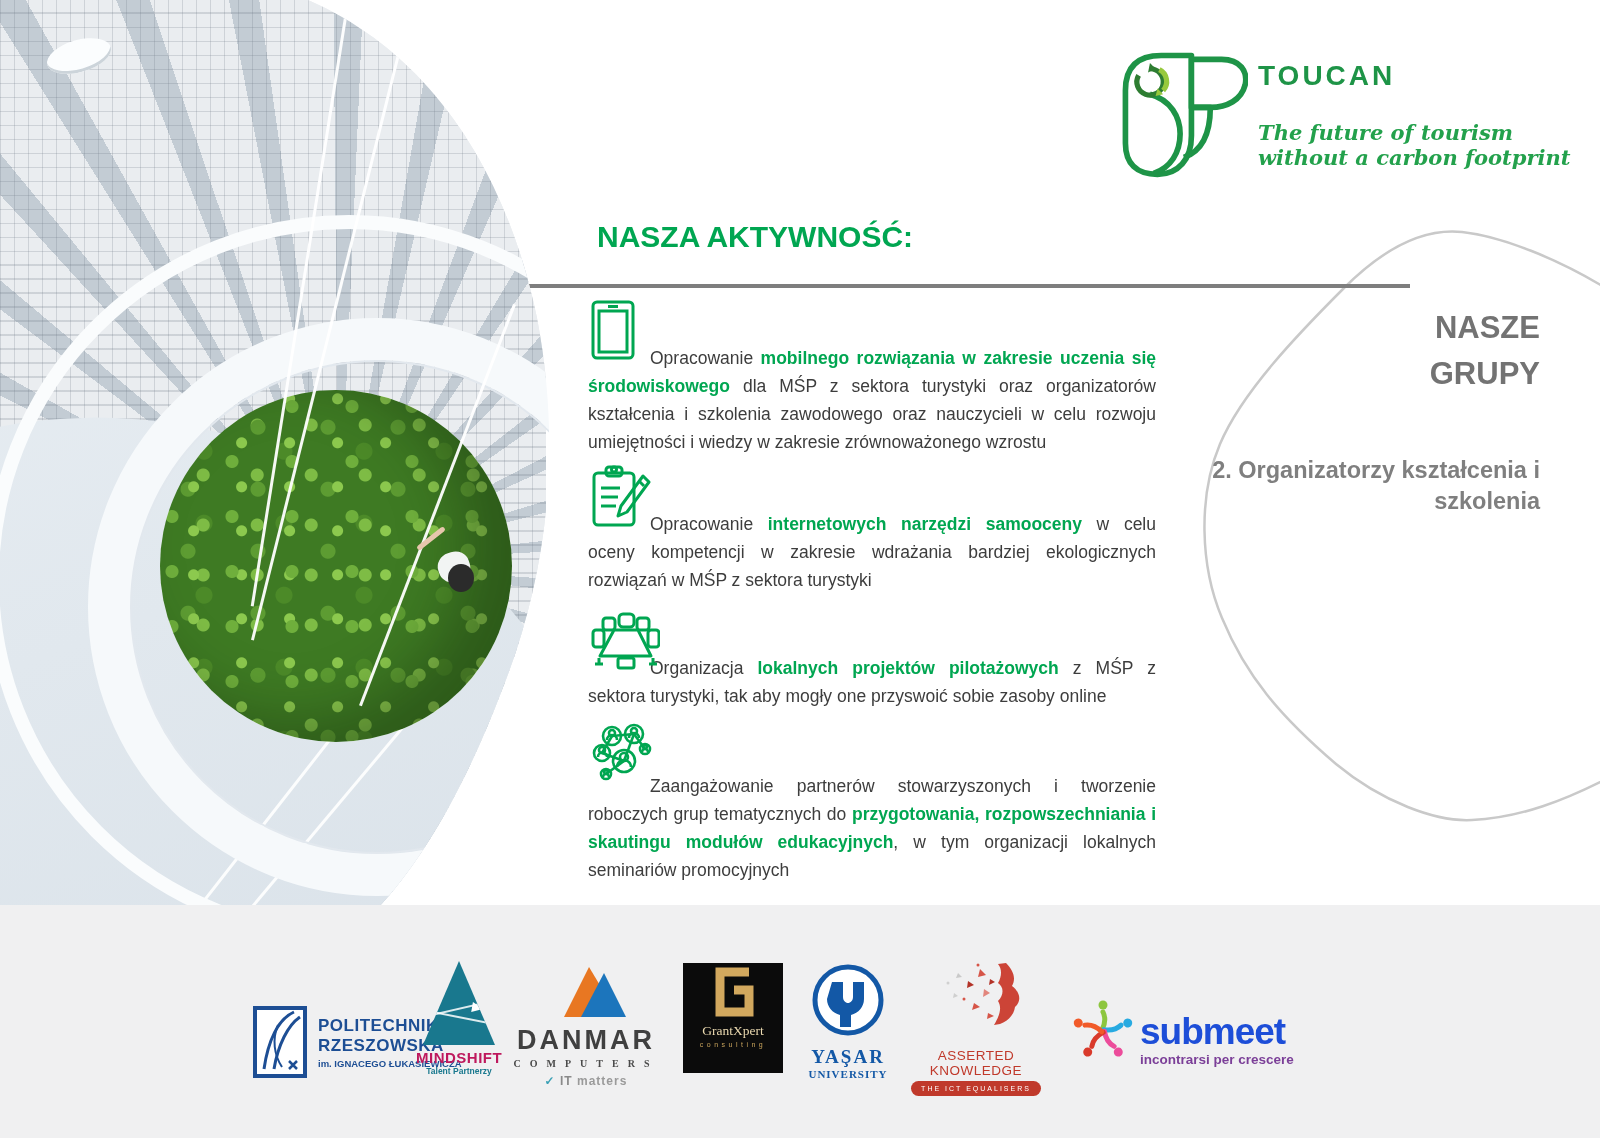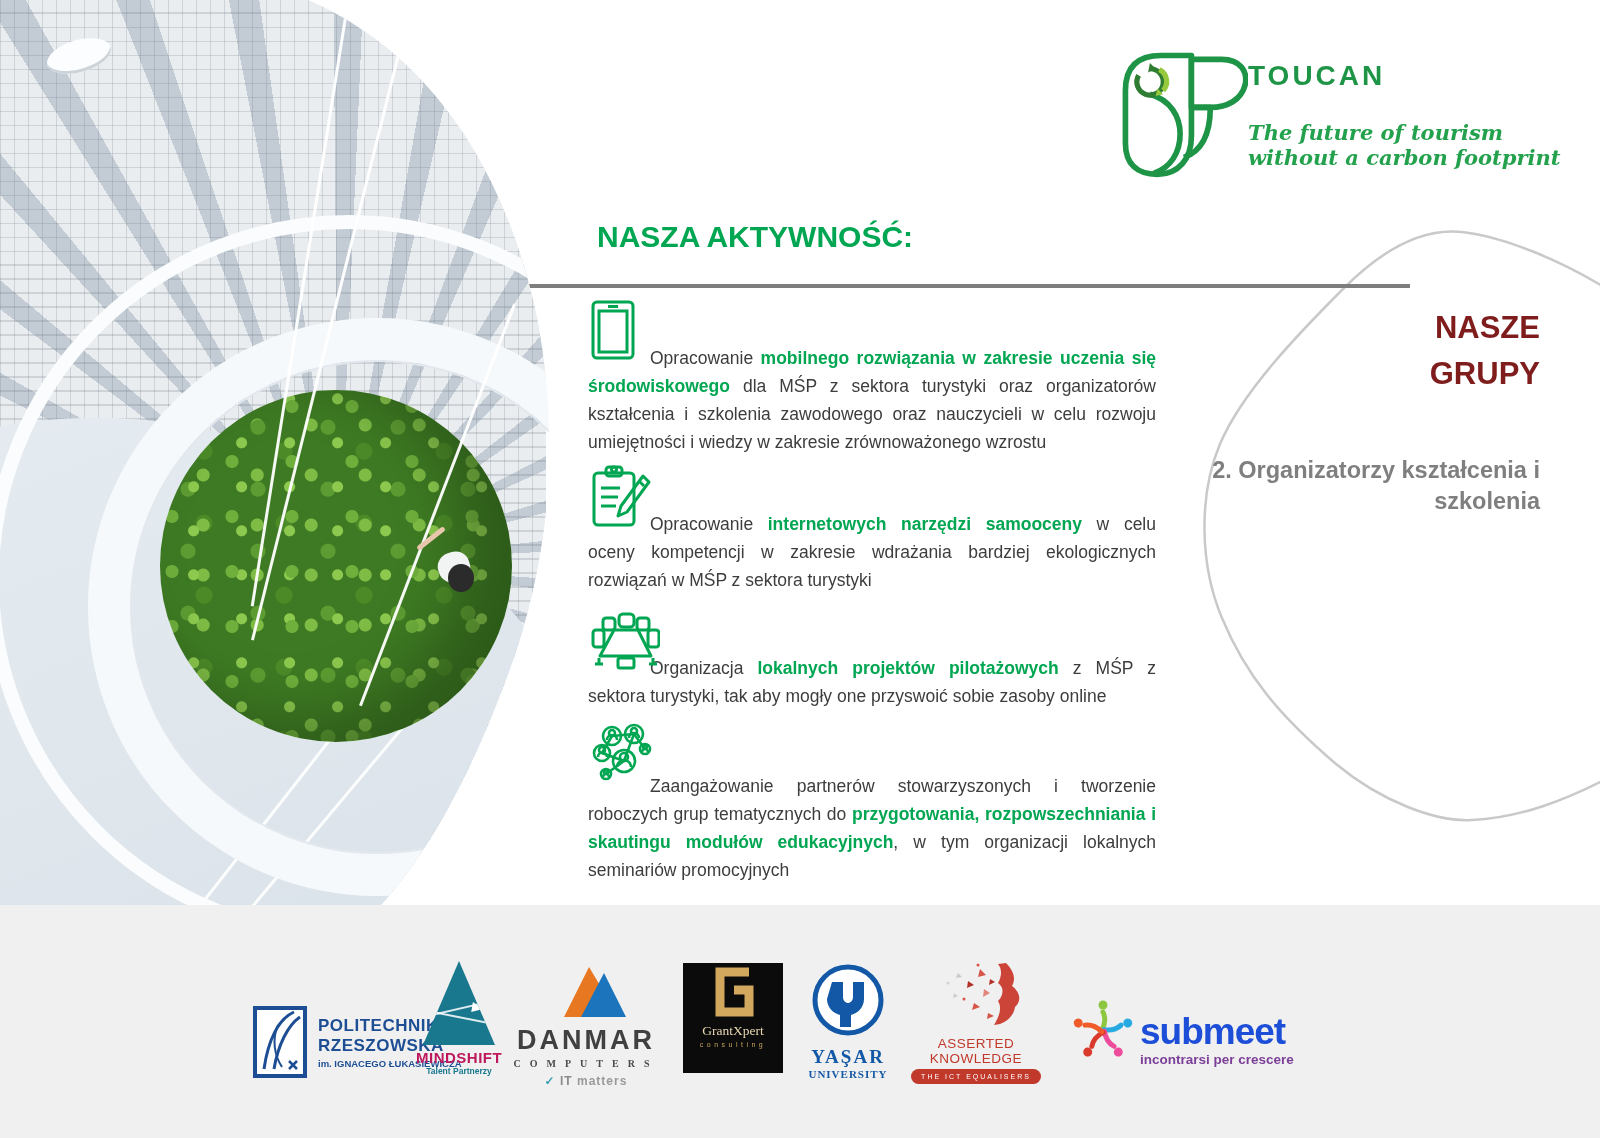--- a/index.html
+++ b/index.html
@@ -46,21 +46,21 @@
   .person .hair{position:absolute;left:18px;top:44px;width:26px;height:28px;border-radius:50%;
                 background:#2b2b2b;}
   .person .arm{position:absolute;left:-16px;top:16px;width:34px;height:5px;border-radius:3px;
                background:#e7c6ac;transform:rotate(-38deg);}
 
   
   .blob-svg{position:absolute;left:0;top:0;z-index:1;}
 
   
   .toucan{position:absolute;left:1116px;top:50px;display:flex;z-index:3;}
-  .t-text{margin-left:0;padding-top:10px;}
+  .t-text{margin-left:10px;padding-top:10px;}
   .t-title{font-size:28px;font-weight:bold;letter-spacing:3px;color:#1e9447;}
   .t-tag{margin-top:28px;font-family:"DejaVu Serif",serif;font-style:italic;font-weight:bold;
          font-size:21px;line-height:25px;color:#23a14c;}
 
   
   .heading{position:absolute;left:597px;top:220px;font-size:30px;font-weight:bold;
            color:#00a651;z-index:3;}
   .divider{position:absolute;left:514px;top:284px;width:896px;height:4px;background:#7e7e7e;z-index:1;}
 
   
@@ -69,21 +69,21 @@
   .activity .a-float{float:left;width:62px;height:18px;}
   .activity .a-icon{position:absolute;left:2px;top:0;}
   .a1{padding-top:44px;}
   .a2{margin-top:8px;padding-top:46px;}
   .a3{margin-top:14px;padding-top:46px;}
   .a4{margin-top:12px;padding-top:50px;}
   .hl{color:#00a651;font-weight:bold;}
 
   
   .groups{position:absolute;right:60px;top:305px;width:360px;text-align:right;z-index:3;}
-  .g-title{color:#7f1d1d;font-size:31px;font-weight:bold;line-height:46px;}
+  .g-title{color:#737373;font-size:31px;font-weight:bold;line-height:46px;}
   .g-list{margin-top:58px;color:#7f7f7f;font-size:23.5px;font-weight:bold;line-height:31px;}
   .g-item{margin-bottom:24px;}
   .g-item.g2{margin-bottom:14px;}
 
   
   .footer{position:absolute;left:0;top:905px;width:1600px;height:233px;background:#f0f0f1;z-index:4;}
   .plogo{position:absolute;}
   .pr{left:252px;top:100px;display:flex;align-items:center;}
   .pr-text{margin-left:10px;color:#1d4e94;}
   .pr-l1,.pr-l2{font-size:17px;font-weight:bold;letter-spacing:.5px;line-height:20px;}
@@ -112,21 +112,21 @@
   .gx-name{font-family:"Liberation Serif",serif;font-size:13.5px;color:#ead9b0;margin-top:2px;}
   .gx-sub{font-size:7px;letter-spacing:3.5px;color:#c9a45c;margin-top:2px;}
 
   .ys{left:806px;top:56px;width:84px;text-align:center;}
   .ys-name{font-family:"Liberation Serif",serif;font-size:19px;font-weight:bold;letter-spacing:2px;
            color:#1358a6;margin-top:3px;}
   .ys-sub{font-family:"Liberation Serif",serif;font-size:11px;font-weight:bold;letter-spacing:1px;
           color:#1358a6;}
 
   .ak{left:906px;top:54px;width:140px;text-align:center;}
-  .ak-name{font-size:13.5px;color:#c0392b;letter-spacing:.5px;margin-top:1px;}
+  .ak-name{font-size:13.5px;color:#c0392b;letter-spacing:.5px;margin-top:13px;}
   .ak-band{margin:3px auto 0;width:130px;height:15px;border-radius:8px;background:#c0392b;
            font-size:7px;letter-spacing:2px;color:#ffffff;line-height:15px;}
 
   .sm{left:1072px;top:86px;display:flex;align-items:center;}
   .sm-text{margin-left:6px;}
   .sm-name{font-size:37px;font-weight:bold;color:#1d4ed8;letter-spacing:-1px;line-height:38px;margin-top:20px;}
   .sm-sub{font-size:13.5px;font-weight:bold;color:#7b3f98;margin-top:1px;}
 </style>
 </head>
 <body>

